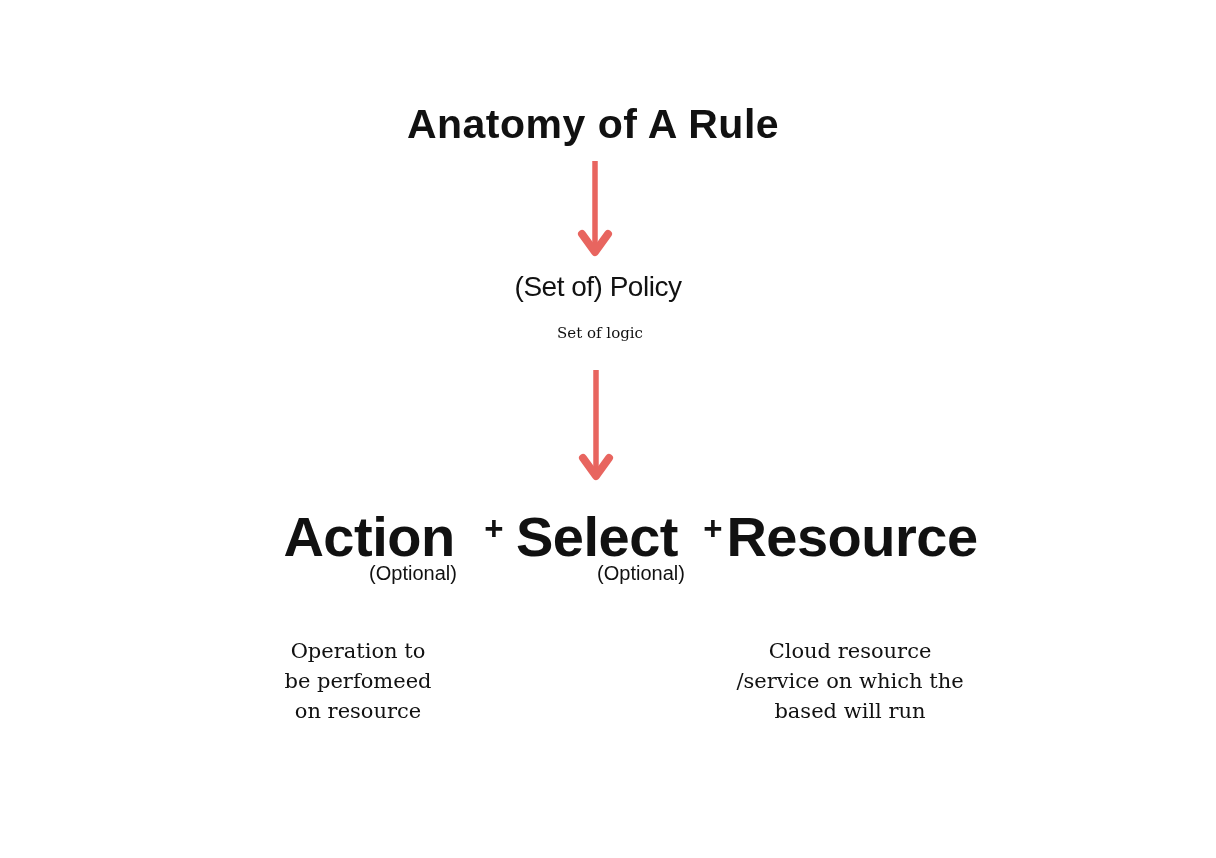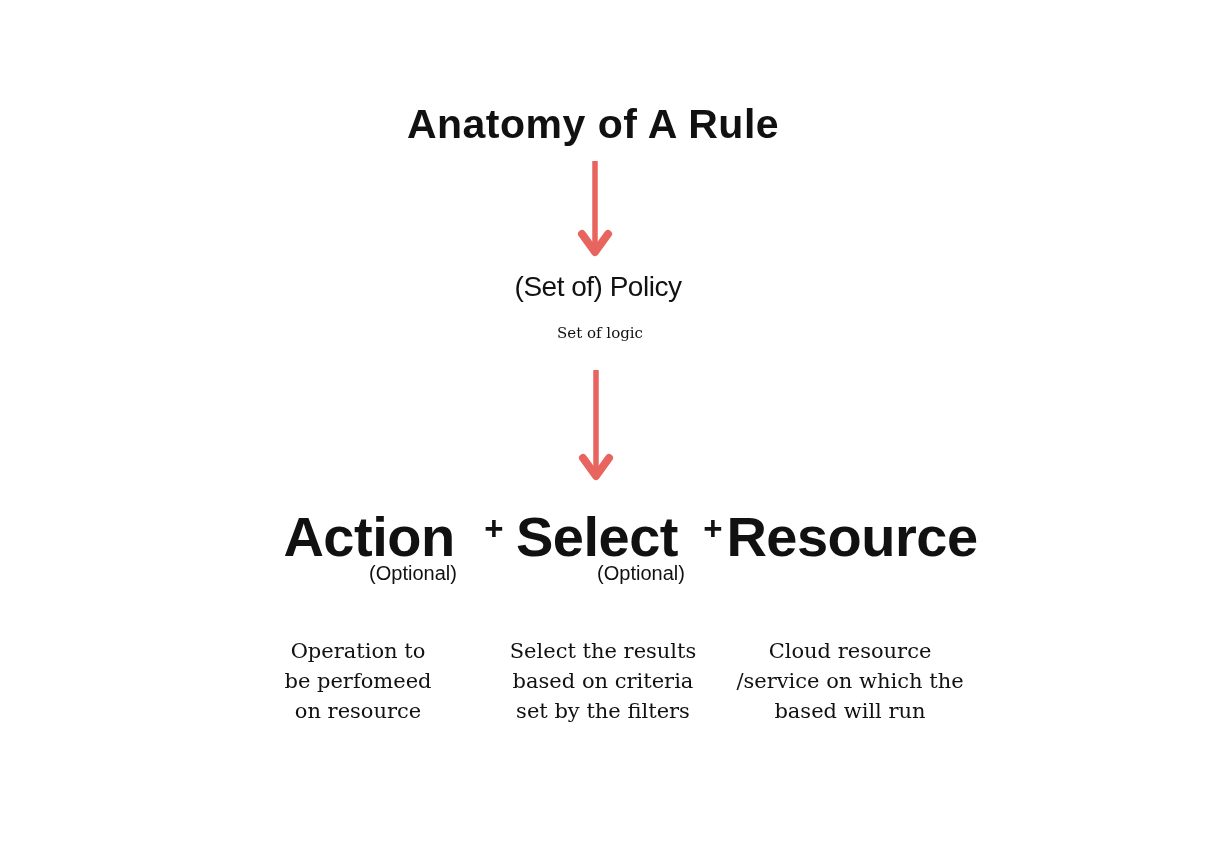--- a/index.html
+++ b/index.html
@@ -105,20 +105,17 @@
   <div class="abs comp-label comp-filter">Select</div>
   <div class="abs plus plus-2">+</div>
   <div class="abs comp-label comp-resource">Resource</div>
 
   <div class="abs optional optional-action">(Optional)</div>
   <div class="abs optional optional-filter">(Optional)</div>
 
   <div class="abs desc desc-action">Operation to
 be perfomeed
 on resource</div>
-  <div class="abs desc desc-filter">Select the results
-based on criteria
-set by the filters</div>
   <div class="abs desc desc-resource">Cloud resource
 /service on which the
 based will run</div>
 
 </div>
 
 </body></html>

